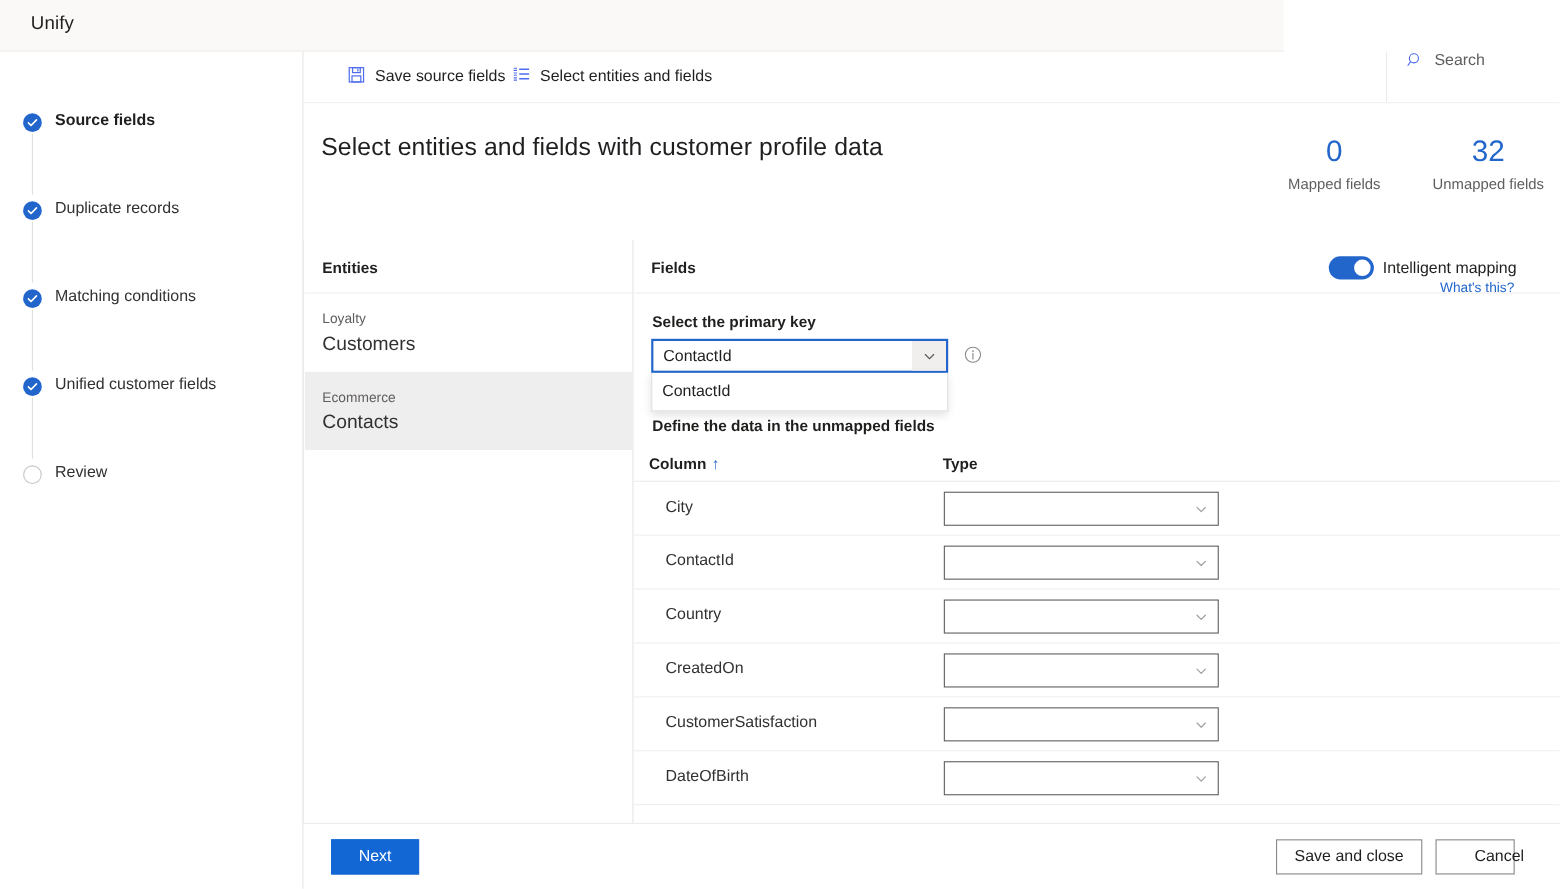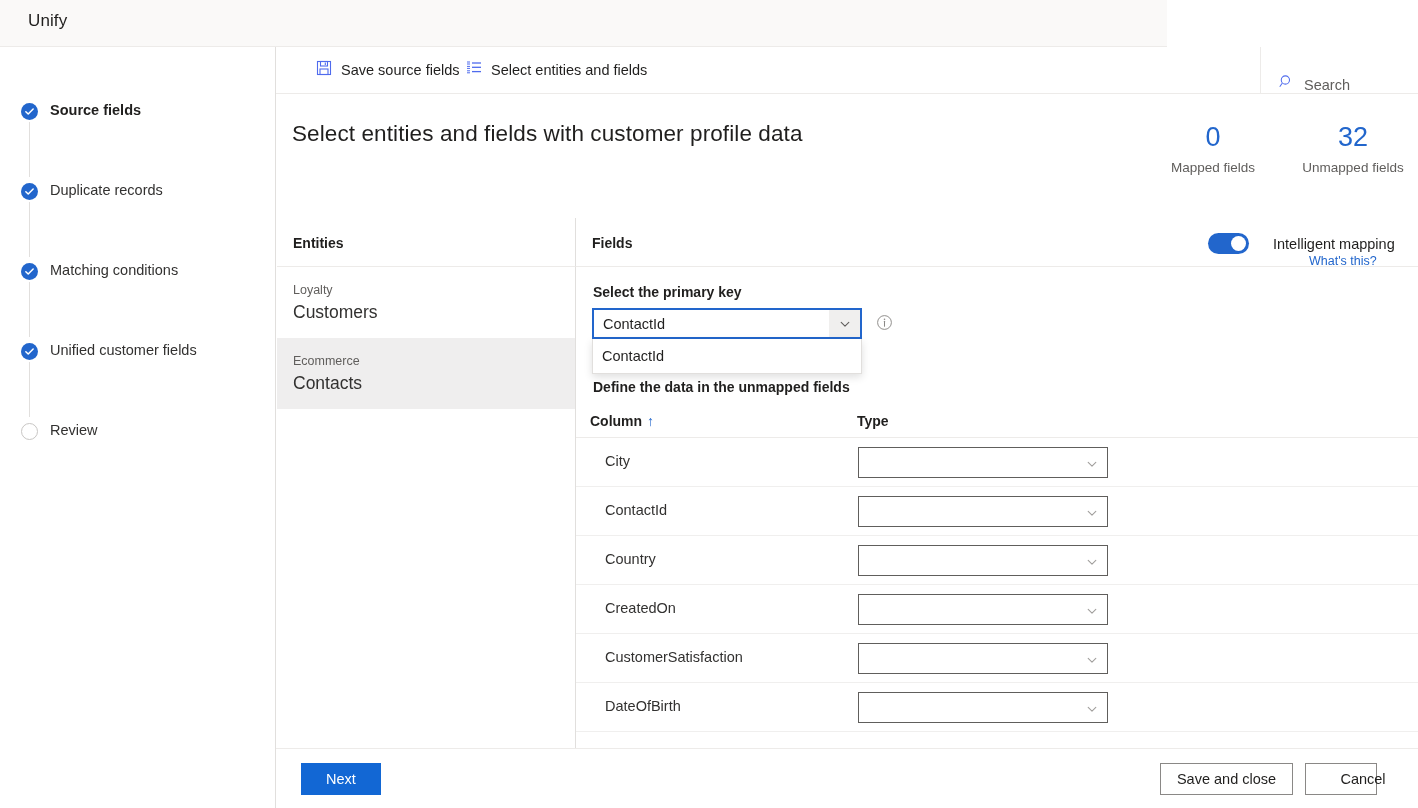--- a/index.html
+++ b/index.html
@@ -65,21 +65,21 @@
     display: flex; align-items: center; gap: 9px;
     padding: 0 8px; cursor: pointer; user-select: none;
   }
   .cmd-label { font-size: 14.5px; color: #201f1e; white-space: nowrap; }
   .cmd-save { left: 32px; }
   .cmd-select { left: 182px; }
 
   .searchbox {
     position: absolute; right: 0; top: 0; width: 158px; height: 46px;
     border-left: 1px solid #edebe9;
-    display: flex; align-items: flex-end; gap: 10px; padding-left: 18px;
+    display: flex; align-items: flex-start; gap: 10px; padding-left: 18px;
     cursor: text;
   }
   .search-ph { font-size: 14.5px; color: #605e5c; }
 
   
   .pagehead { position: absolute; left: 276px; top: 94px; width: 1142px; height: 124px; background:#fff; }
   .page-title {
     position: absolute; left: 16px; top: 27px;
     font-size: 22.5px; font-weight: 400; color: #201f1e; letter-spacing: .1px;
   }
@@ -102,21 +102,21 @@
     background: #ffffff; border-bottom: 1px solid #edebe9;
   }
   .colhead-title {
     position: absolute; left: 16px; top: 17px;
     font-size: 14px; font-weight: 700; color: #201f1e;
   }
 
   
   .toggle-wrap {
     position: absolute; left: 632px; top: 15px;
-    display: flex; align-items: center; gap: 24px;
+    display: flex; align-items: center; gap: 8px;
   }
   .toggle {
     width: 41px; height: 21px; border-radius: 11px; background: #2266cc;
     position: relative; cursor: pointer; flex: none;
   }
   .toggle .knob {
     position: absolute; right: 3px; top: 3px;
     width: 15px; height: 15px; border-radius: 50%; background: #ffffff;
   }
   .toggle-label { font-size: 14.5px; color: #201f1e; white-space: nowrap; }

